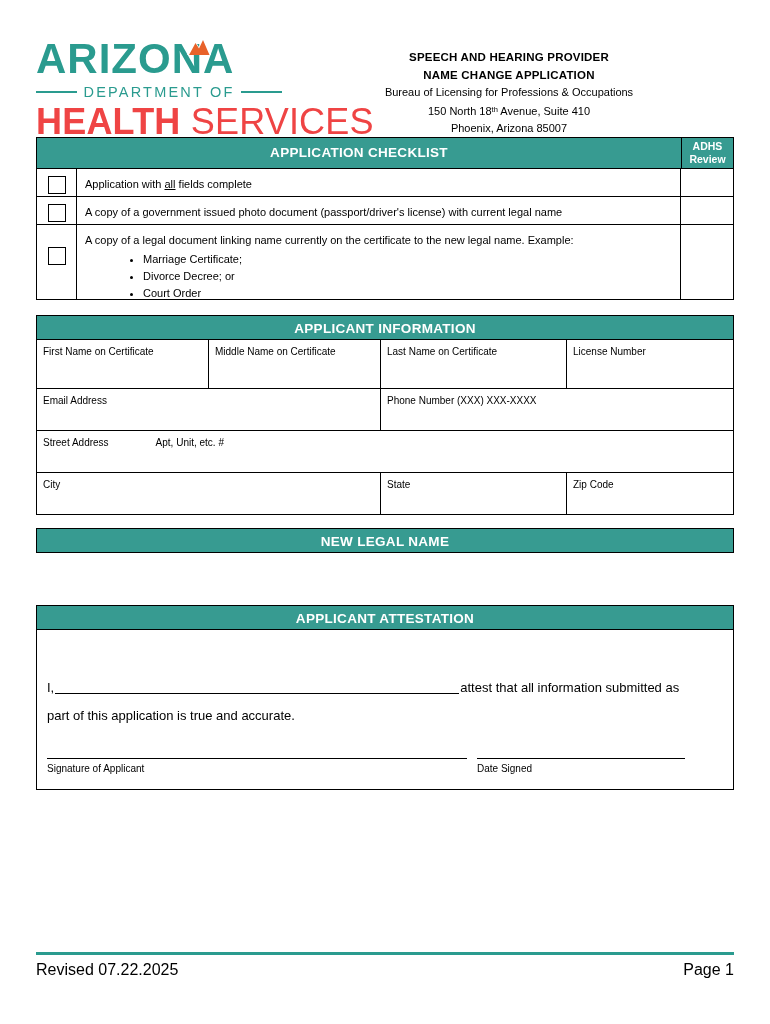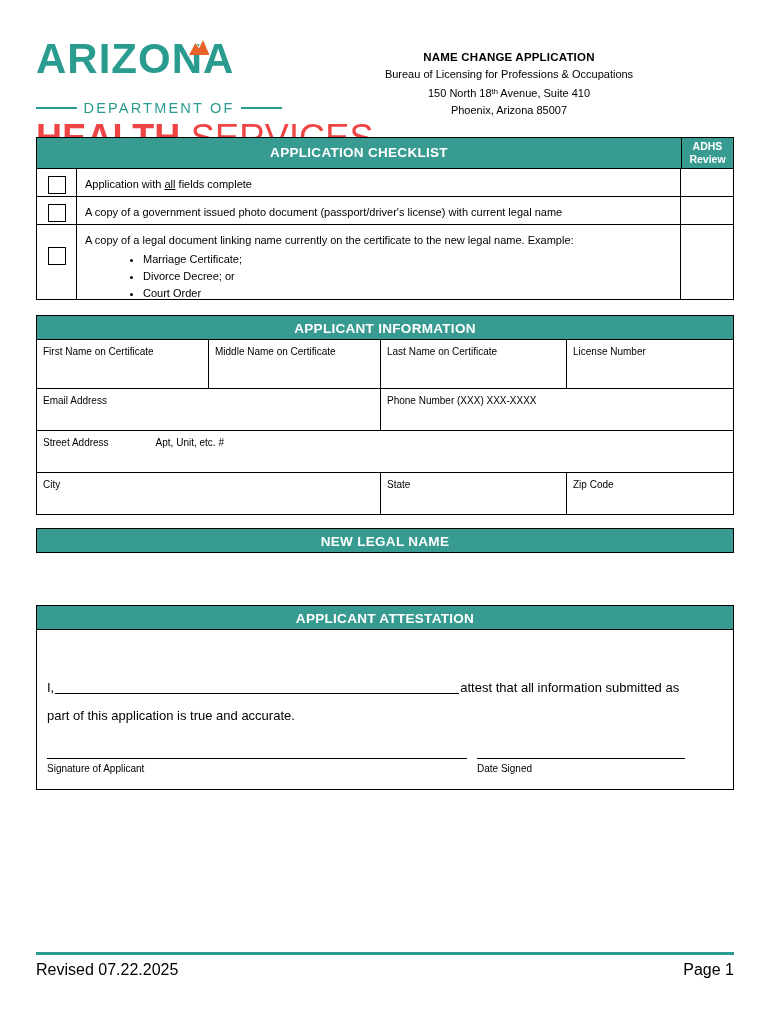--- a/index.html
+++ b/index.html
@@ -50,21 +50,21 @@
   .logo-arizona .sun {
     position: absolute;
     left: 150px;
     top: -4px;
     width: 26px;
     height: 26px;
   }
   .logo-dept-row {
     display: flex;
     align-items: center;
-    margin-top: 20px;
+    margin-top: 4px;
     width: 246px;
   }
   .logo-dept-row .rule {
     flex: 1 1 auto;
     height: 2px;
     background: #2a9b8f;
   }
   .logo-dept {
     font-size: 14.5px;
     letter-spacing: 2.2px;
@@ -319,20 +319,21 @@
       </span>
       <div class="logo-dept-row">
         <span class="rule"></span>
         <span class="logo-dept">DEPARTMENT OF</span>
         <span class="rule"></span>
       </div>
       <div class="logo-hs"><span>HEALTH</span><span class="light"> SERVICES</span></div>
     </div>
 
     <div class="title-block">
+      <div class="title-line1">SPEECH AND HEARING PROVIDER</div>
       <div class="title-line2">NAME CHANGE APPLICATION</div>
       <div class="title-sub">Bureau of Licensing for Professions &amp; Occupations</div>
       <div class="title-sub"><span>150 North 18</span><sup>th</sup><span> Avenue, Suite 410</span></div>
       <div class="title-sub">Phoenix, Arizona 85007</div>
     </div>
   </div>
 
   <div class="sec" id="checklist">
     <div class="cl-head">
       <div class="cl-head-title">APPLICATION CHECKLIST</div>

